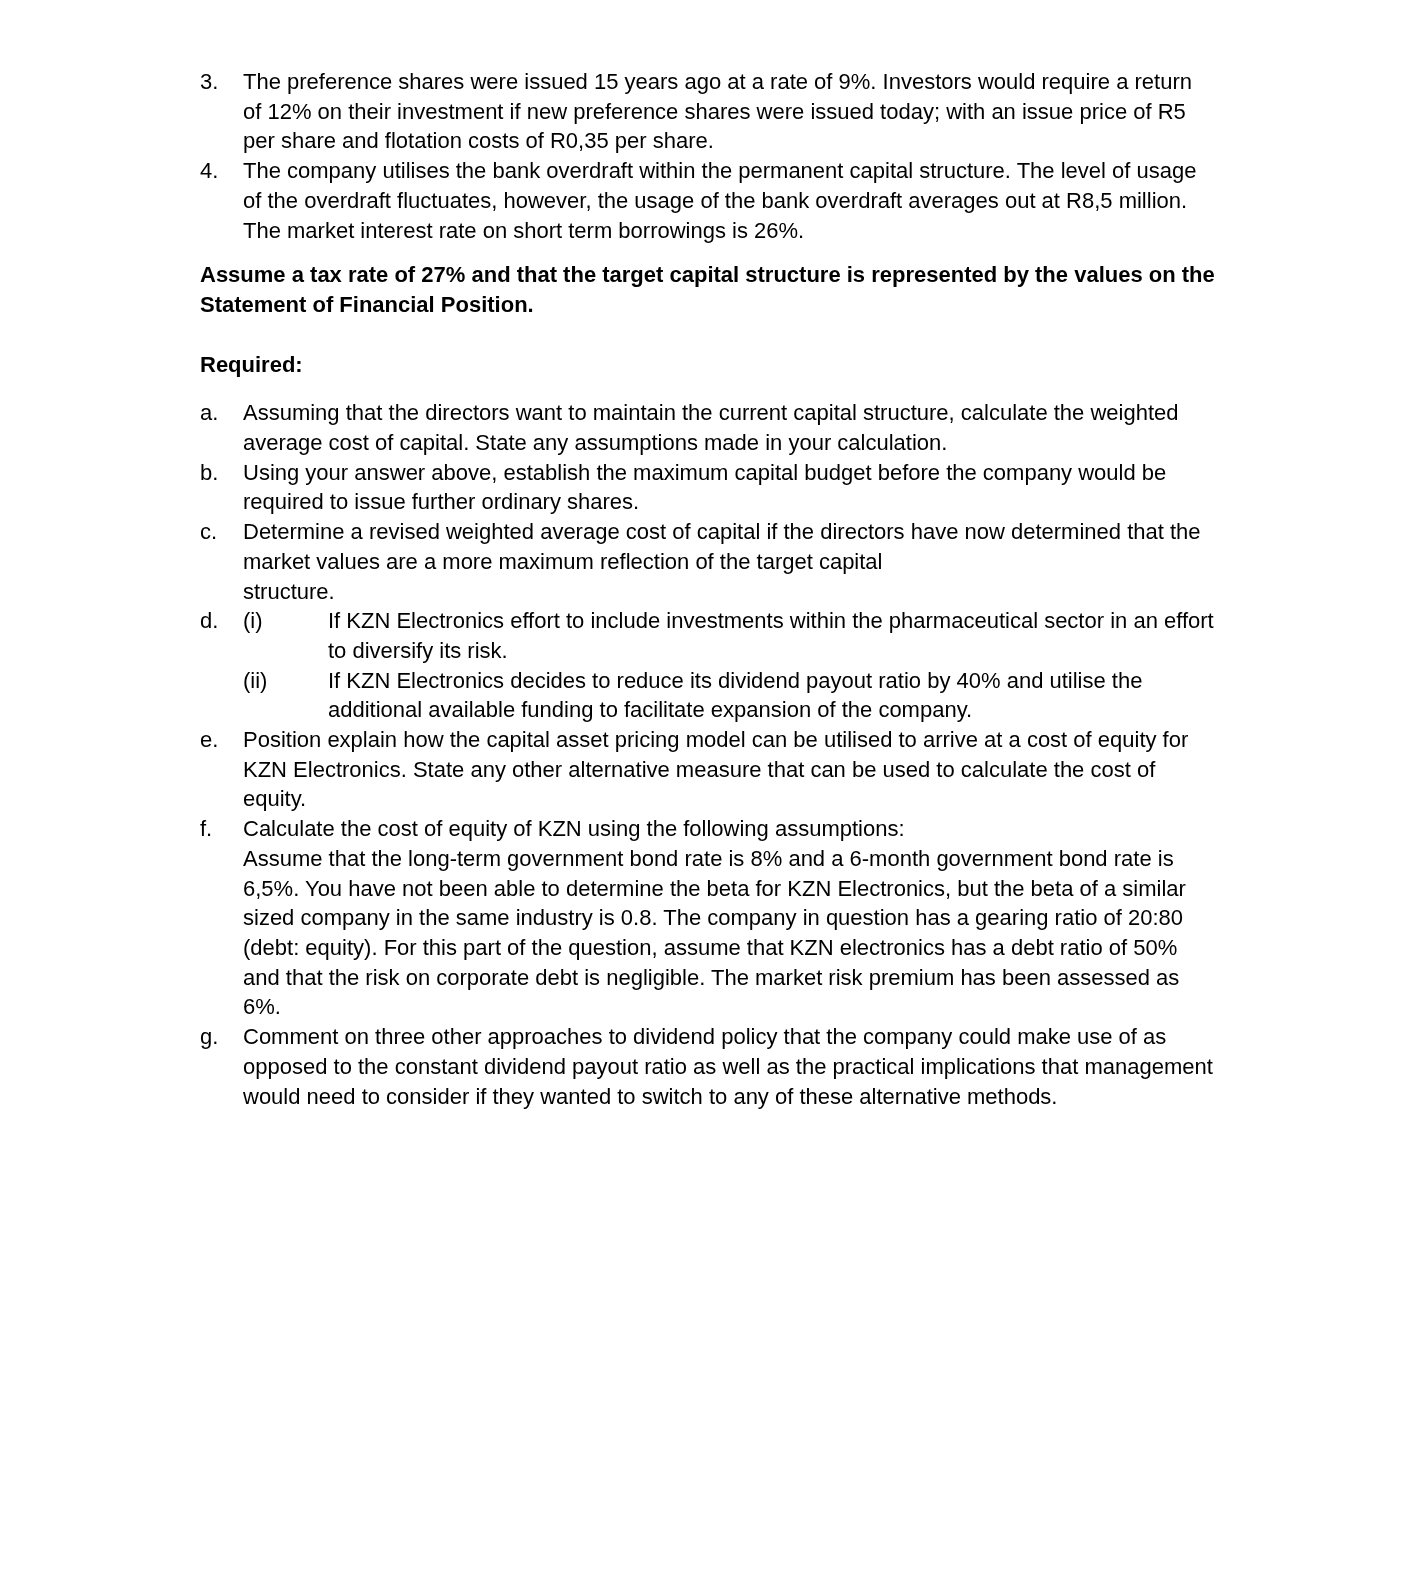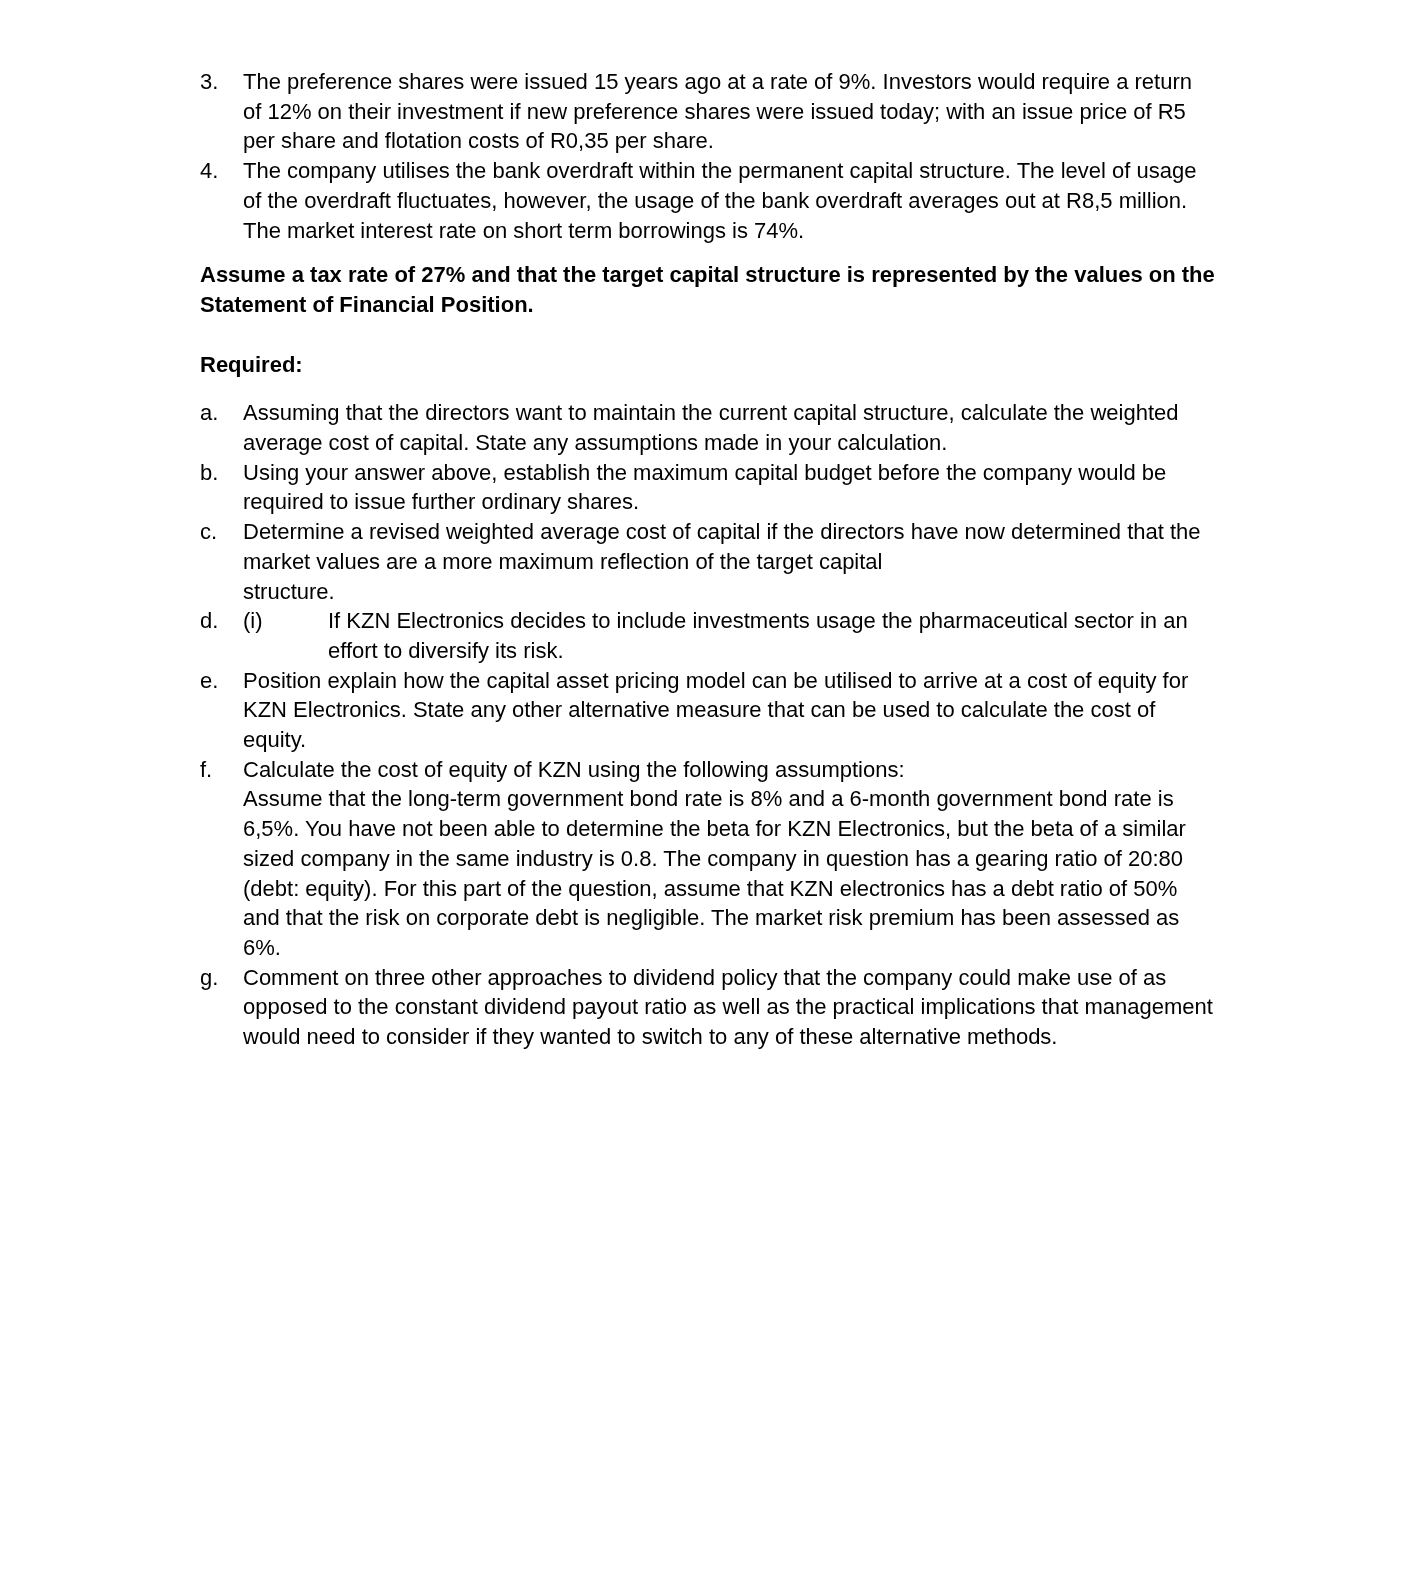--- a/index.html
+++ b/index.html
@@ -61,21 +61,21 @@
 <div class="page">
   <div class="content">
 
     <div class="list">
       <div class="li">
         <span class="marker">3.</span>
         <div class="body">The preference shares were issued 15 years ago at a rate of 9%. Investors would require a return of 12% on their investment if new preference shares were issued today; with an issue price of R5 per share and flotation costs of R0,35 per share.</div>
       </div>
       <div class="li">
         <span class="marker">4.</span>
-        <div class="body">The company utilises the bank overdraft within the permanent capital structure. The level of usage of the overdraft fluctuates, however, the usage of the bank overdraft averages out at R8,5 million. The market interest rate on short term borrowings is 74%.</div>
+        <div class="body">The company utilises the bank overdraft within the permanent capital structure. The level of usage of the overdraft fluctuates, however, the usage of the bank overdraft averages out at R8,5 million. The market interest rate on short term borrowings is 26%.</div>
       </div>
     </div>
 
     <div class="para">Assume a tax rate of 27% and that the target capital structure is represented by the values on the Statement of Financial Position.</div>
 
     <div class="heading">Required:</div>
 
     <div class="req-list">
 
       <div class="li">
@@ -93,21 +93,25 @@
         <div class="body">Determine a revised weighted average cost of capital if the directors have now determined that the market values are a more maximum reflection of the target capital
 structure.</div>
       </div>
 
       <div class="li">
         <span class="marker">d.</span>
         <div class="body-wrap">
           <div class="sublist">
             <div class="li">
               <span class="marker">(i)</span>
-              <div class="body">If KZN Electronics decides to include investments usage the pharmaceutical sector in an effort to diversify its risk.</div>
+              <div class="body">If KZN Electronics effort to include investments within the pharmaceutical sector in an effort to diversify its risk.</div>
+            </div>
+            <div class="li">
+              <span class="marker">(ii)</span>
+              <div class="body">If KZN Electronics decides to reduce its dividend payout ratio by 40% and utilise the additional available funding to facilitate expansion of the company.</div>
             </div>
           </div>
         </div>
       </div>
 
       <div class="li">
         <span class="marker">e.</span>
         <div class="body">Position explain how the capital asset pricing model can be utilised to arrive at a cost of equity for KZN Electronics. State any other alternative measure that can be used to calculate the cost of equity.</div>
       </div>
 

